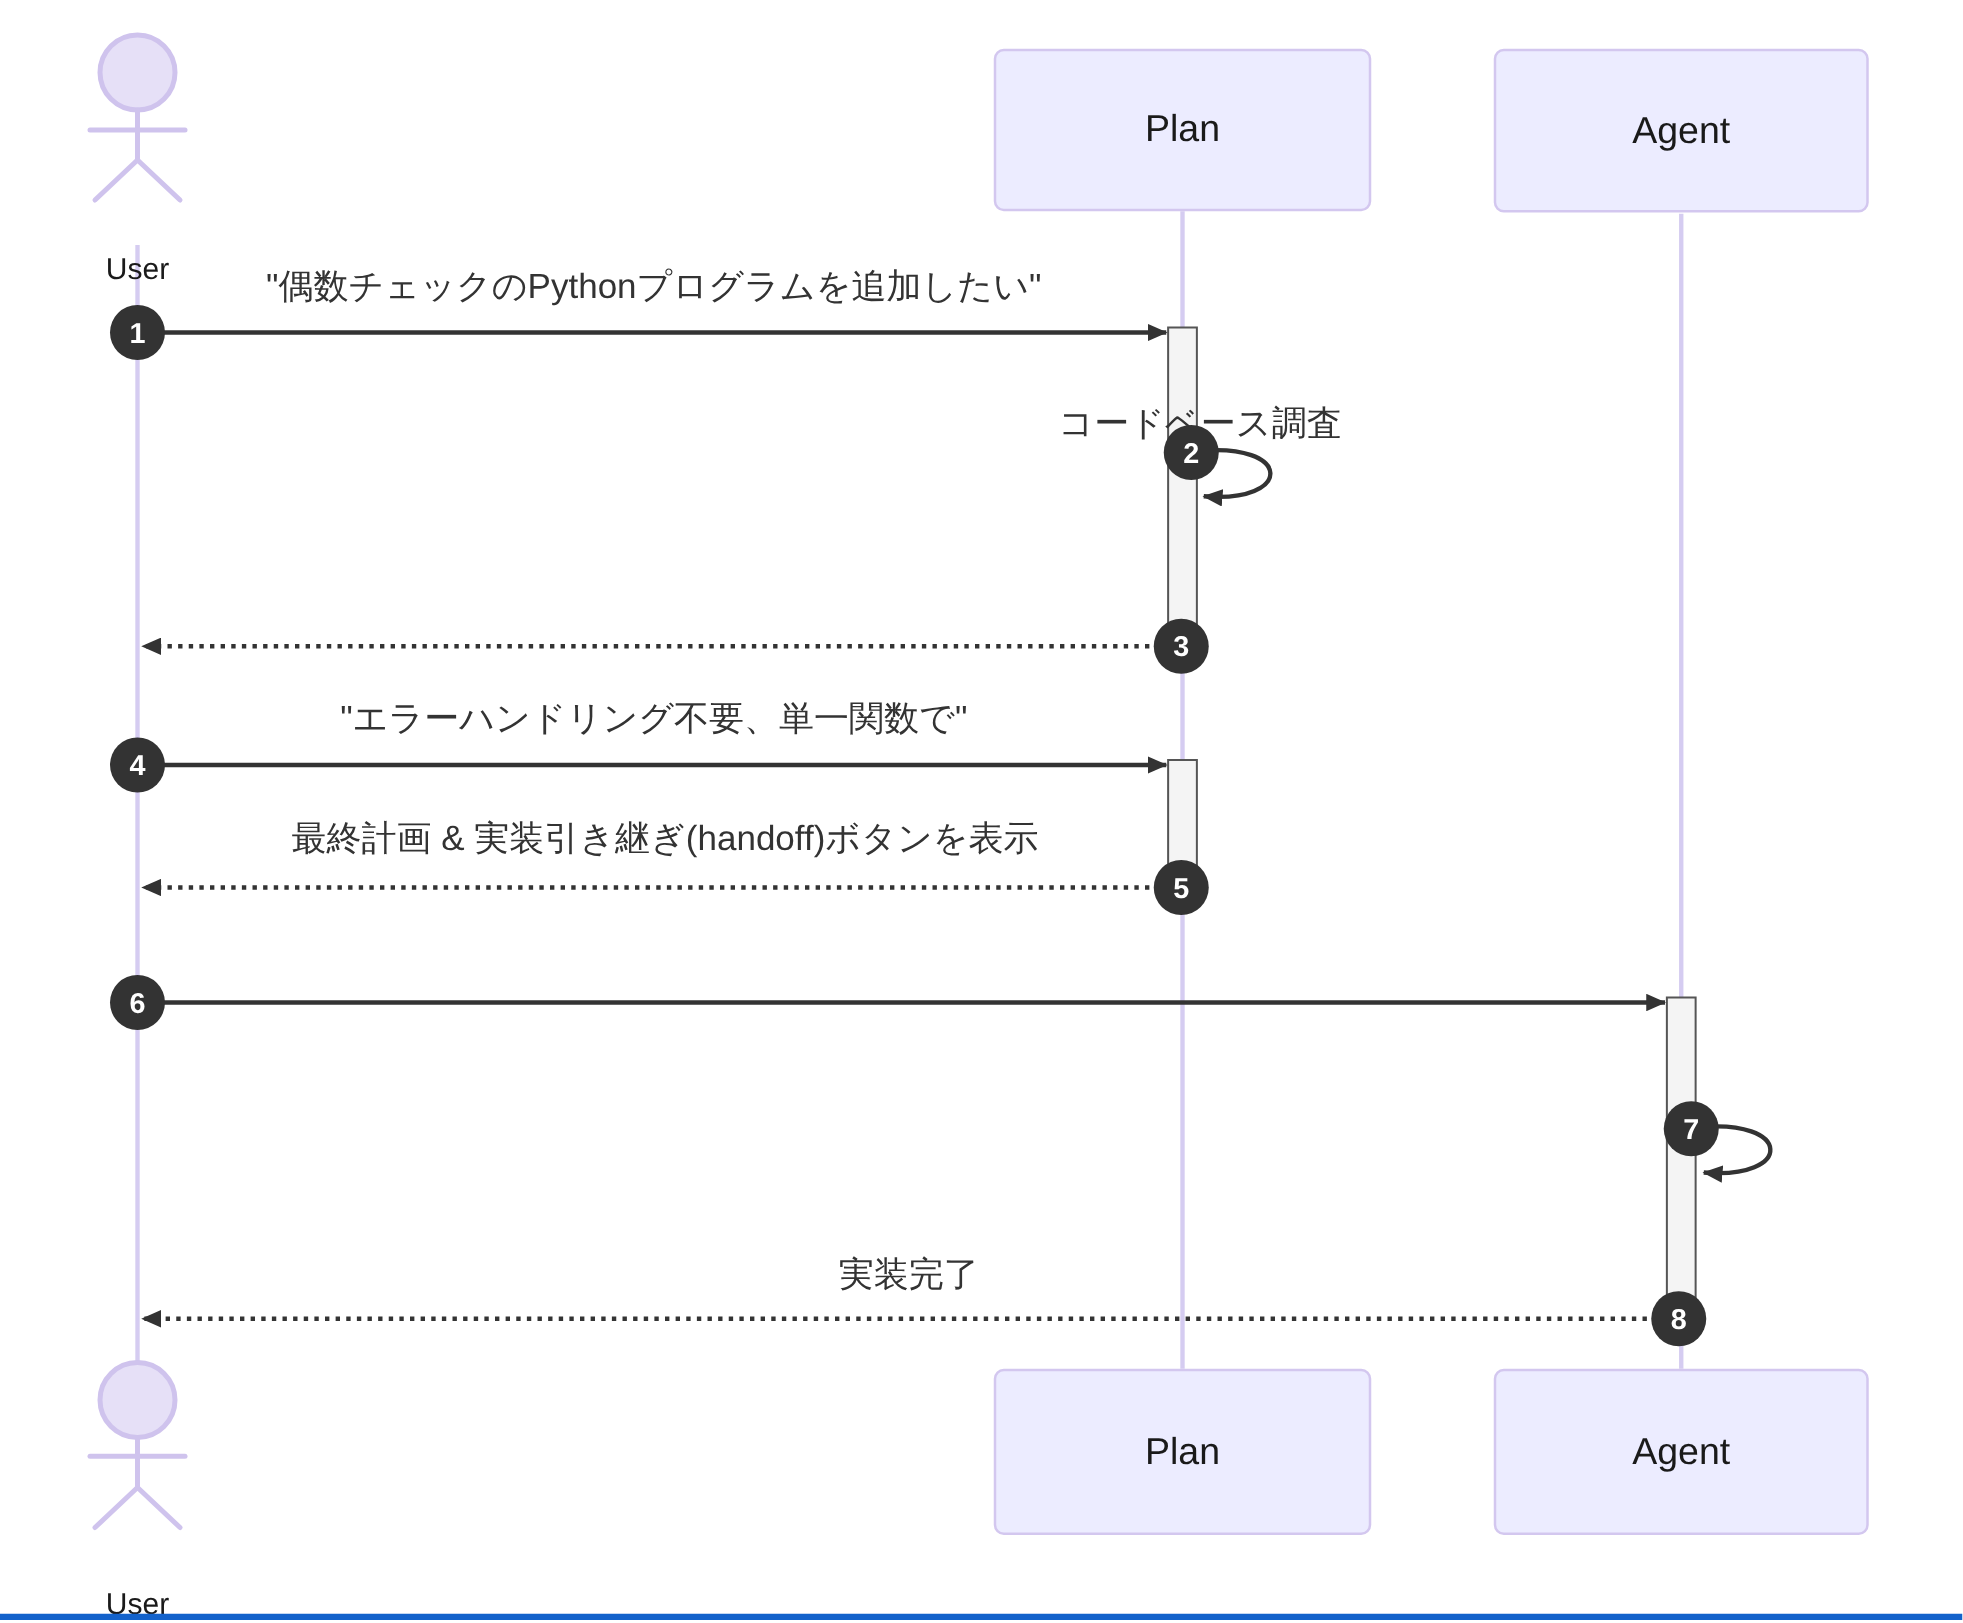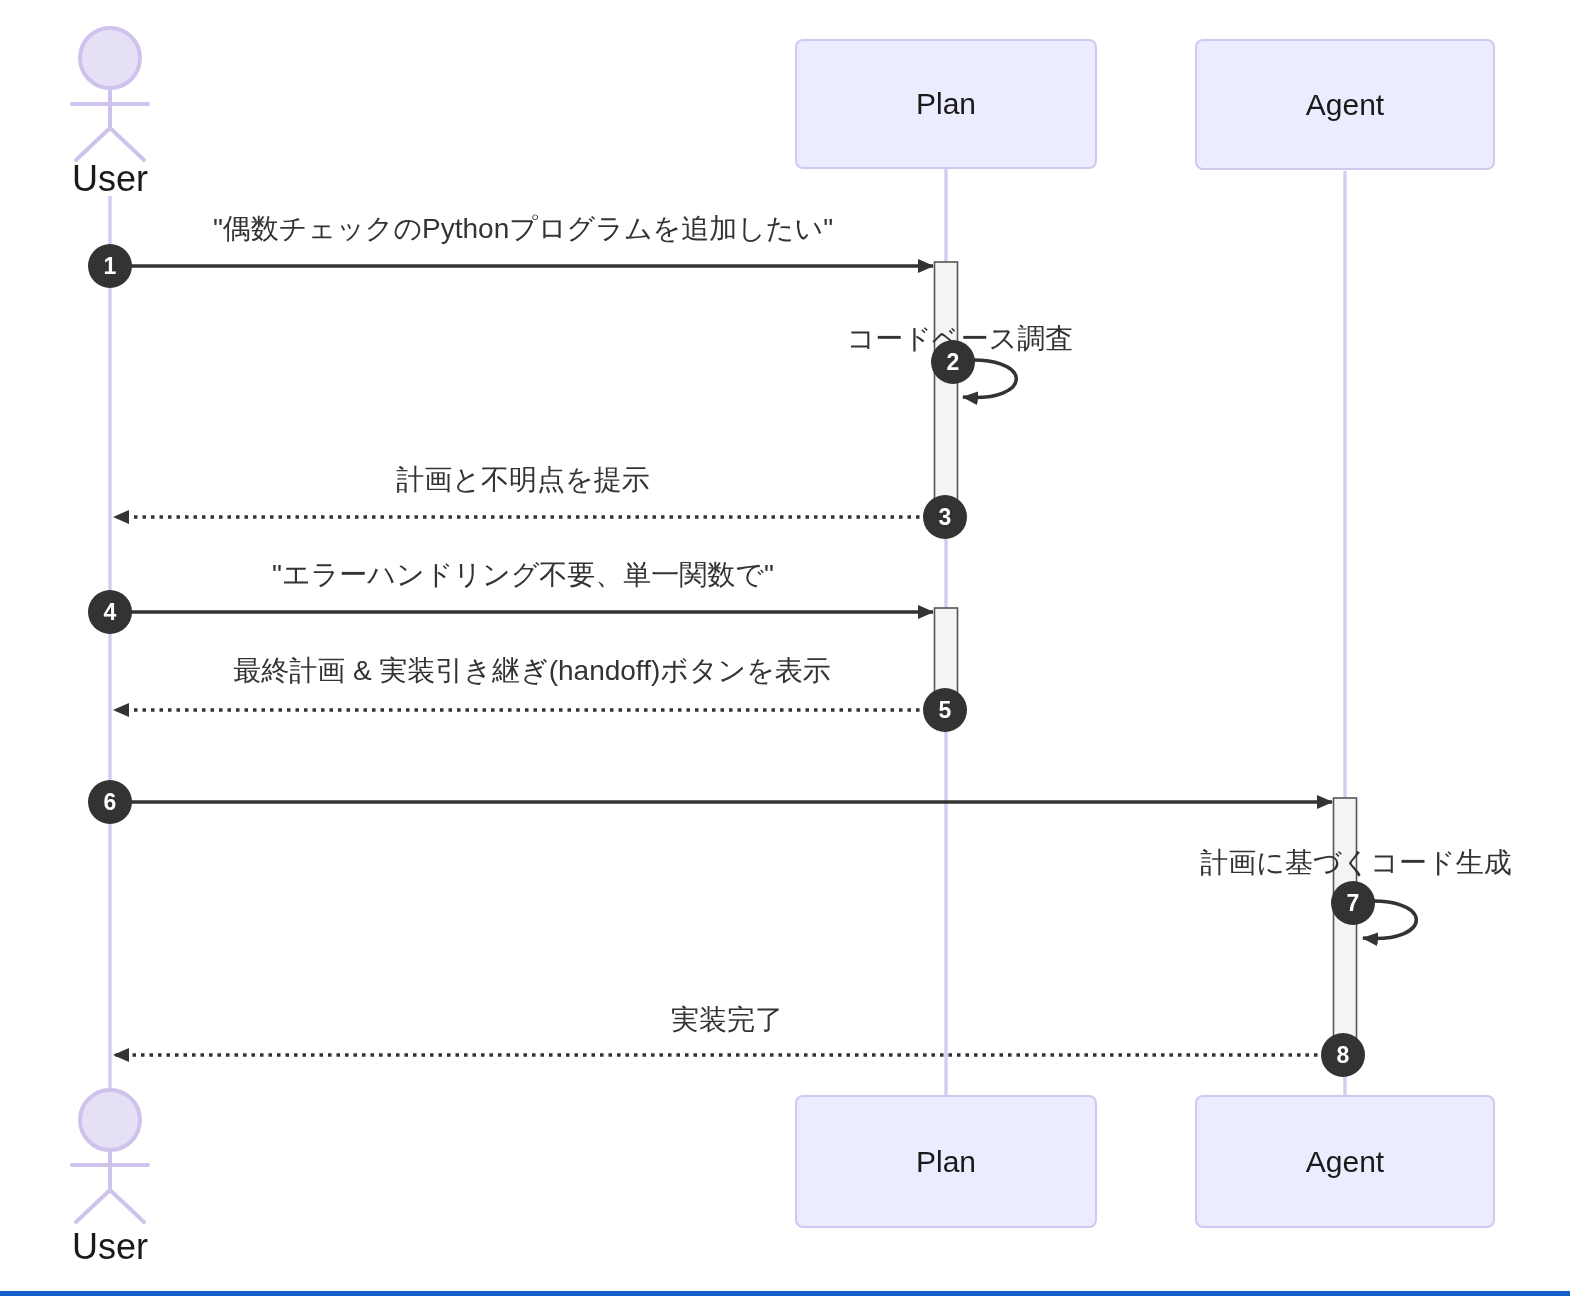--- a/index.html
+++ b/index.html
@@ -42,22 +42,22 @@
     border:2px solid var(--participant-border);
     border-radius:8px;
     display:flex;align-items:center;justify-content:center;
     font-size:30px;color:var(--label);
     box-sizing:border-box;
     z-index:3;
   }
   .actor-label{
     position:absolute;
     transform:translateX(-50%);
-    font-size:36px;color:var(--label);
-    white-space:nowrap;z-index:3;
+    font-size:24px;color:var(--label);
+    white-space:nowrap;z-index:3;margin-top:44px;
   }
   .msg{
     position:absolute;
     transform:translateX(-50%);
     font-size:28px;color:var(--text);
     white-space:nowrap;z-index:4;
   }
   .badge{
     position:absolute;
     width:44px;height:44px;
@@ -132,24 +132,22 @@
   </div>
   <div class="pbox" style="left:1195px;top:1095px;width:300px;height:133px;">
     <span>Agent</span>
   </div>
 
   <div class="actor-label" style="left:110px;top:158px;">User</div>
   <div class="actor-label" style="left:110px;top:1226px;">User</div>
 
   <div class="msg" style="left:523px;top:210px;">"偶数チェックのPythonプログラムを追加したい"</div>
   <div class="msg" style="left:960px;top:320px;">コードベース調査</div>
-  <div class="msg" style="left:523px;top:461px;">計画と不明点を提示</div>
   <div class="msg" style="left:523px;top:556px;">"エラーハンドリング不要、単一関数で"</div>
   <div class="msg" style="left:532px;top:652px;">最終計画 &amp; 実装引き継ぎ(handoff)ボタンを表示</div>
-  <div class="msg" style="left:1356px;top:844px;">計画に基づくコード生成</div>
   <div class="msg" style="left:727px;top:1001px;text-align:right;">実装完了</div>
 
   <div class="badge" style="left:88px;top:244px;">1</div>
   <div class="badge" style="left:931px;top:340px;">2</div>
   <div class="badge" style="left:923px;top:495px;">3</div>
   <div class="badge" style="left:88px;top:590px;">4</div>
   <div class="badge" style="left:923px;top:688px;">5</div>
   <div class="badge" style="left:88px;top:780px;">6</div>
   <div class="badge" style="left:1331px;top:881px;">7</div>
   <div class="badge" style="left:1321px;top:1033px;">8</div>

